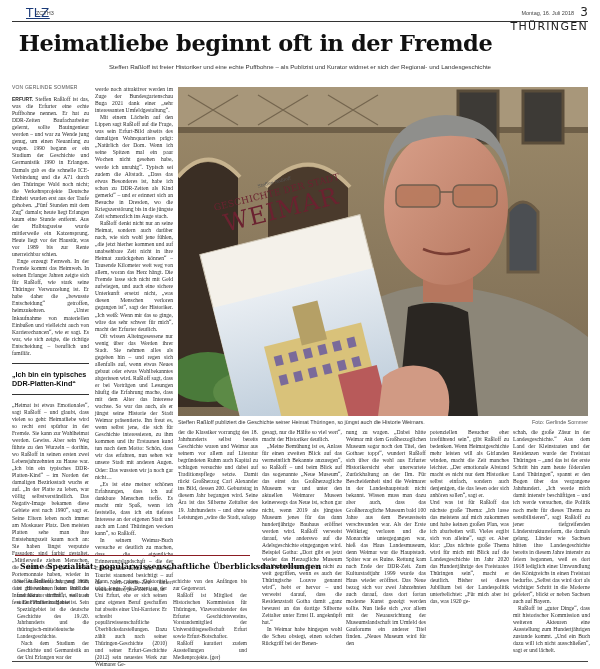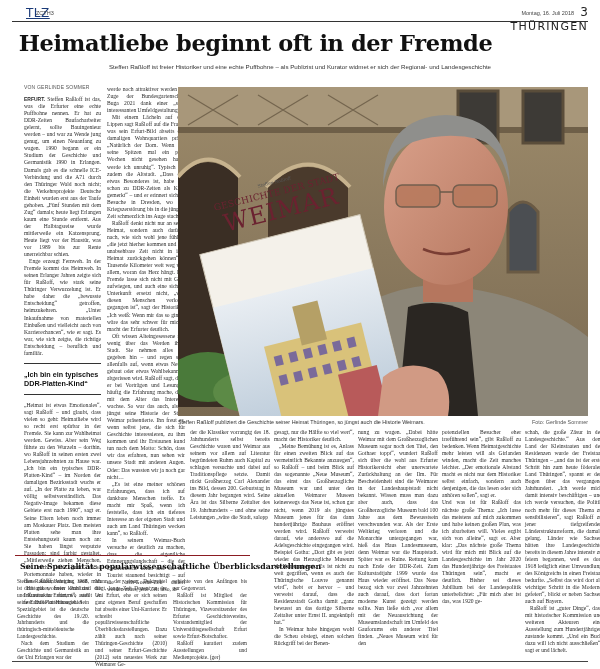--- a/index.html
+++ b/index.html
@@ -9,21 +9,21 @@
   .masthead { position: absolute; left: 12px; top: 6px; width: 576px; height: 16px; border-bottom: 1px solid #333; }
   .mh-logo { position: absolute; left: 14px; top: 0; font-family: "DejaVu Sans", sans-serif; font-size: 12px; color: #1a3a78; text-decoration: underline; letter-spacing: 0.5px; }
   .mh-edition { position: absolute; left: 24px; top: 4px; font-family: "Liberation Sans", sans-serif; font-size: 5.5px; color: #444; }
   .mh-section { position: absolute; left: 0; width: 100%; top: 14px; text-align: right; font-family: "DejaVu Sans", sans-serif; font-size: 11px; letter-spacing: 1.3px; color: #222; }
   .mh-date { position: absolute; right: 14px; top: 4px; font-family: "Liberation Sans", sans-serif; font-size: 5.5px; color: #444; }
   .mh-page { position: absolute; right: 0; top: -1px; font-family: "DejaVu Sans", sans-serif; font-size: 12px; color: #222; }
 
   .headline { position: absolute; left: 0; top: 30px; width: 511px; text-align: center; font-family: "DejaVu Serif", serif; font-weight: bold; font-size: 22.5px; letter-spacing: -0.4px; color: #111; }
   .subline { position: absolute; left: 0; top: 63px; width: 600px; text-align: center; font-family: "Liberation Sans", sans-serif; font-size: 6.2px; color: #333; }
 
-  .col { position: absolute; font-size: 5.6px; line-height: 7.05px; text-align: justify; hyphens: auto; color: #2a2a2a; margin-left: 12px; }
+  .col { position: absolute; font-size: 5.6px; line-height: 7.05px; text-align: justify; hyphens: auto; color: #2a2a2a; }
   .col p { text-indent: 5px; }
   .col p.noind { text-indent: 0; }
   .byline { font-family: "Liberation Sans", sans-serif; font-size: 5px; color: #555; margin-bottom: 5px; letter-spacing: 0.2px; }
   .dateline { font-family: "Liberation Sans", sans-serif; font-weight: bold; font-size: 5px; }
 
   .subhead { border-top: 1.2px solid #333; border-bottom: 1.2px solid #333; padding: 6px 0 6px; margin: 6px 0 7px; font-family: "Liberation Sans", sans-serif; font-weight: bold; font-size: 7.2px; line-height: 9px; color: #111; text-align: left; }
 
   .photo { position: absolute; left: 178px; top: 87px; width: 410px; height: 329px; overflow: hidden; background: #8a7a60; }
   .caption { position: absolute; left: 178px; top: 419px; width: 410px; font-family: "Liberation Sans", sans-serif; font-size: 5.4px; color: #333; }
   .credit { position: absolute; right: 0; top: 0; color: #555; }

